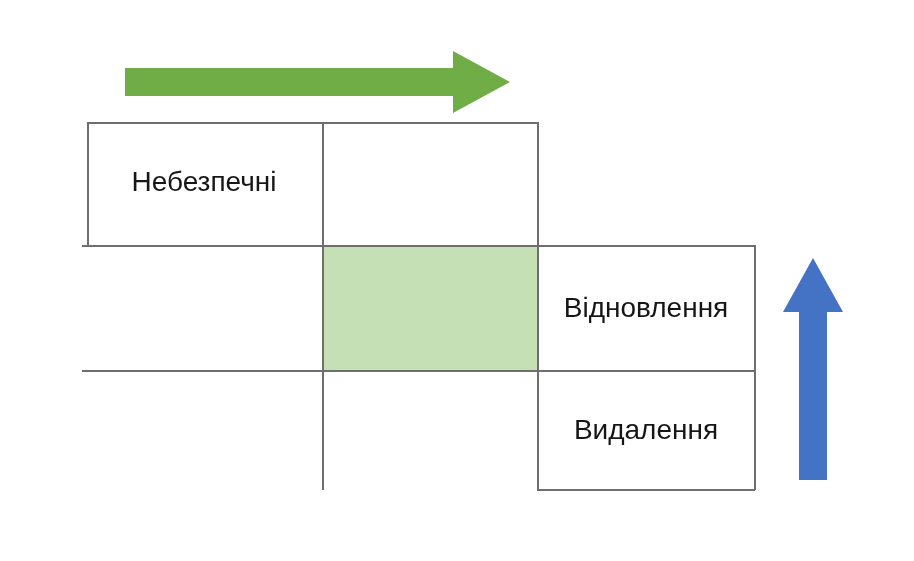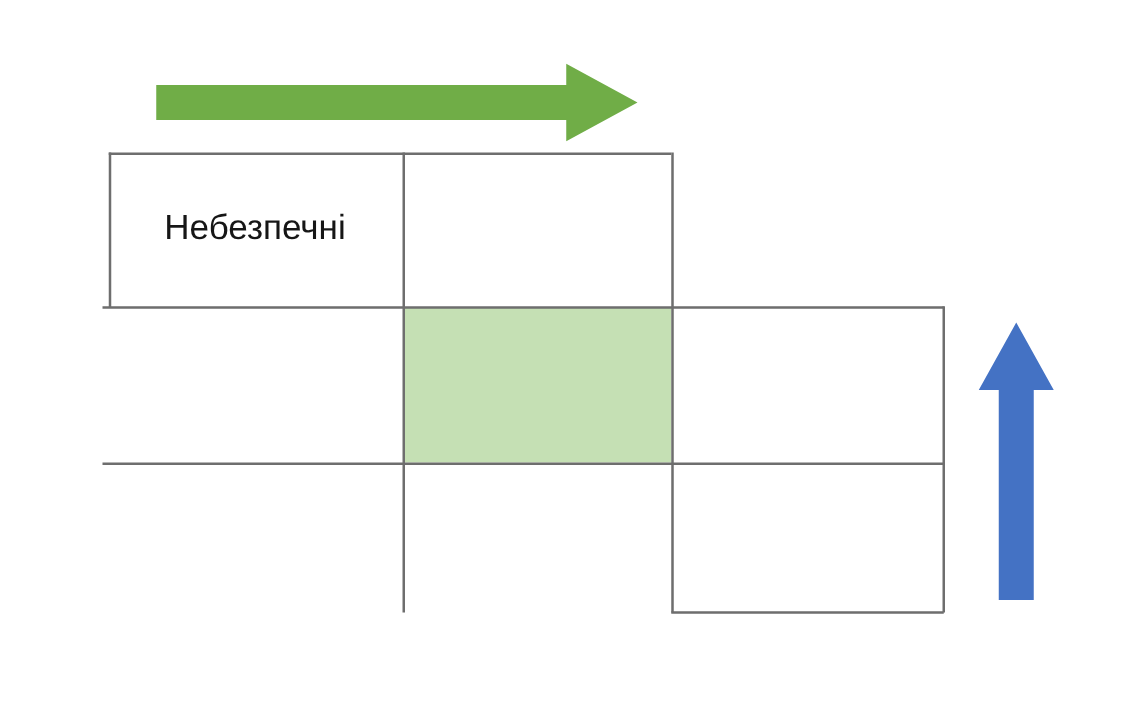--- a/index.html
+++ b/index.html
@@ -69,15 +69,17 @@
   <div class="gline h h3"></div>
   <div class="gline h h4"></div>
   <div class="gline v v1"></div>
   <div class="gline v v2"></div>
   <div class="gline v v3"></div>
   <div class="gline v v4"></div>
 
   <div class="label lbl-unsafe">Небезпечні</div>
 
 
+  <div class="label lbl-recovery">Відновлення</div>
 
+  <div class="label lbl-deletion">Видалення</div>
 
 </div>
 
 </body></html>

